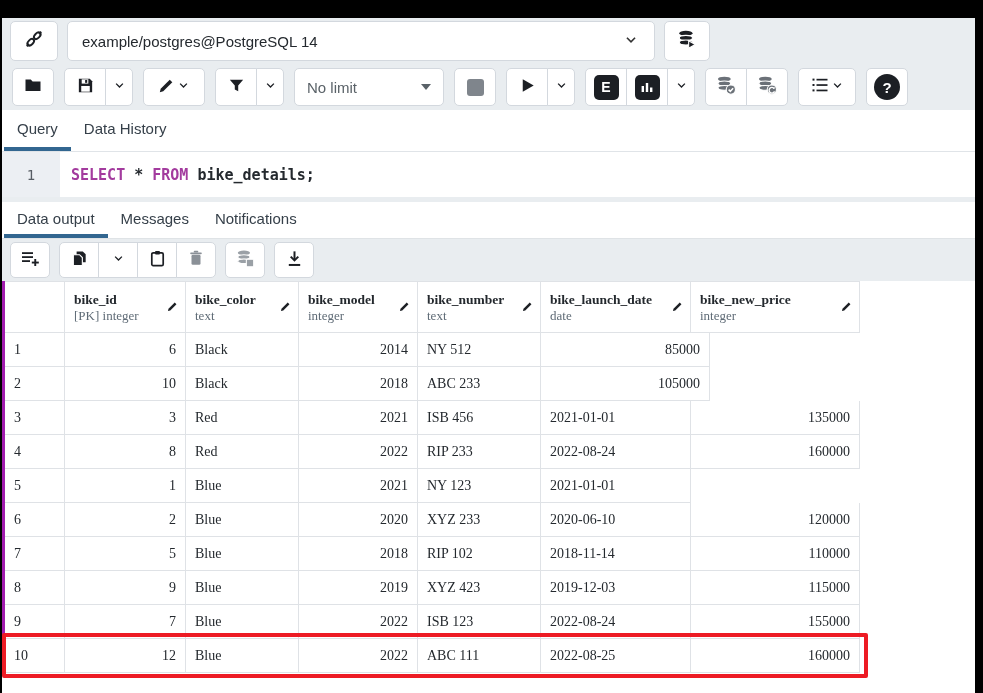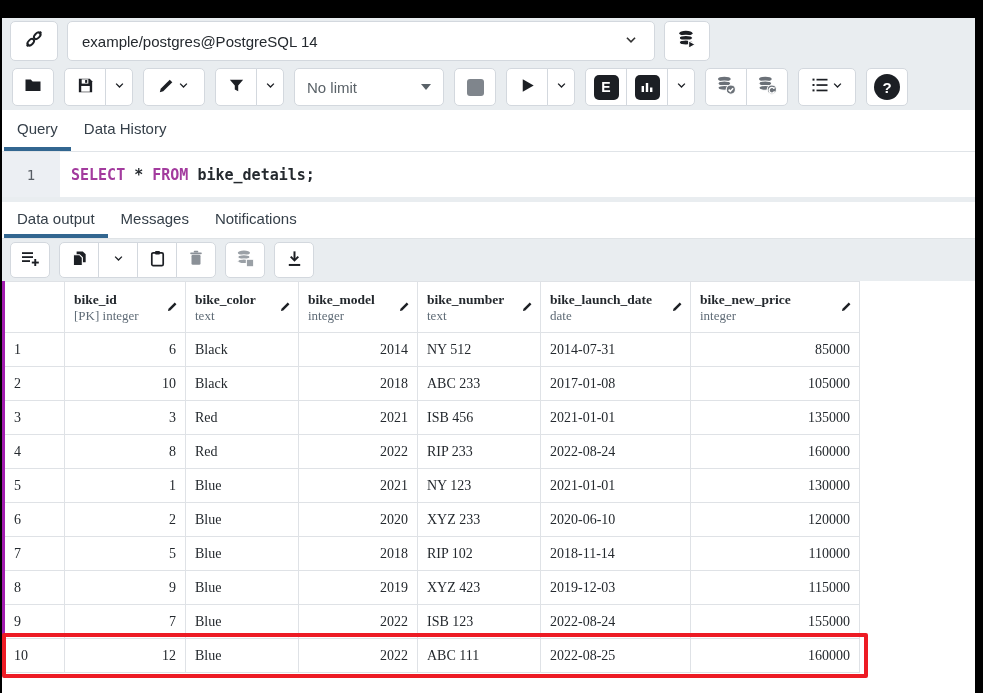--- a/index.html
+++ b/index.html
@@ -370,29 +370,27 @@
             <span class="hpencil"><svg viewBox="0 0 20 20" width="13" height="13">
                 <path fill="#1c1f24" d="M3 17l.9-3.6L13.4 3.9l2.7 2.7-9.5 9.5z"></path>
               </svg></span>
           </div>
         </div><div class="grid-row">
           <div class="gcell " style="width: 60px;">1</div>
           <div class="gcell r" style="width: 121px;">6</div>
           <div class="gcell " style="width: 113px;">Black</div>
           <div class="gcell r" style="width: 119px;">2014</div>
           <div class="gcell " style="width: 123px;">NY 512</div>
-          <div class="gcell " style="width: 150px;">2014-07-31</div>
           <div class="gcell r" style="width: 169px;">85000</div>
         </div><div class="grid-row">
           <div class="gcell " style="width: 60px;">2</div>
           <div class="gcell r" style="width: 121px;">10</div>
           <div class="gcell " style="width: 113px;">Black</div>
           <div class="gcell r" style="width: 119px;">2018</div>
           <div class="gcell " style="width: 123px;">ABC 233</div>
-          <div class="gcell " style="width: 150px;">2017-01-08</div>
           <div class="gcell r" style="width: 169px;">105000</div>
         </div><div class="grid-row">
           <div class="gcell " style="width: 60px;">3</div>
           <div class="gcell r" style="width: 121px;">3</div>
           <div class="gcell " style="width: 113px;">Red</div>
           <div class="gcell r" style="width: 119px;">2021</div>
           <div class="gcell " style="width: 123px;">ISB 456</div>
           <div class="gcell " style="width: 150px;">2021-01-01</div>
           <div class="gcell r" style="width: 169px;">135000</div>
         </div><div class="grid-row">
@@ -403,21 +401,20 @@
           <div class="gcell " style="width: 123px;">RIP 233</div>
           <div class="gcell " style="width: 150px;">2022-08-24</div>
           <div class="gcell r" style="width: 169px;">160000</div>
         </div><div class="grid-row">
           <div class="gcell " style="width: 60px;">5</div>
           <div class="gcell r" style="width: 121px;">1</div>
           <div class="gcell " style="width: 113px;">Blue</div>
           <div class="gcell r" style="width: 119px;">2021</div>
           <div class="gcell " style="width: 123px;">NY 123</div>
           <div class="gcell " style="width: 150px;">2021-01-01</div>
-          <div class="gcell r" style="width: 169px;">130000</div>
         </div><div class="grid-row">
           <div class="gcell " style="width: 60px;">6</div>
           <div class="gcell r" style="width: 121px;">2</div>
           <div class="gcell " style="width: 113px;">Blue</div>
           <div class="gcell r" style="width: 119px;">2020</div>
           <div class="gcell " style="width: 123px;">XYZ 233</div>
           <div class="gcell " style="width: 150px;">2020-06-10</div>
           <div class="gcell r" style="width: 169px;">120000</div>
         </div><div class="grid-row">
           <div class="gcell " style="width: 60px;">7</div>

